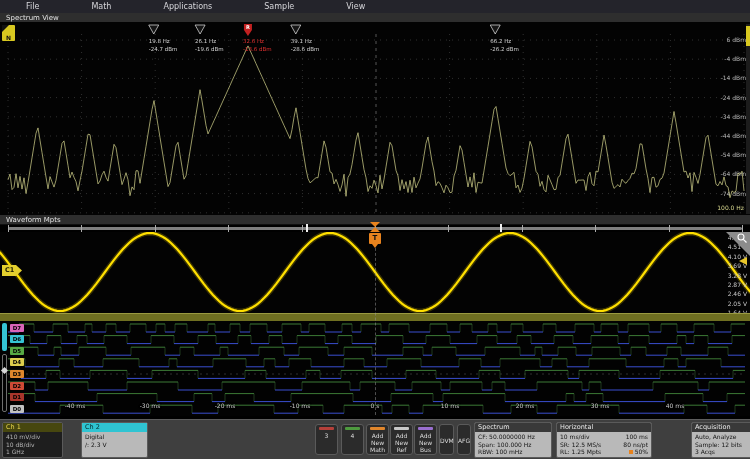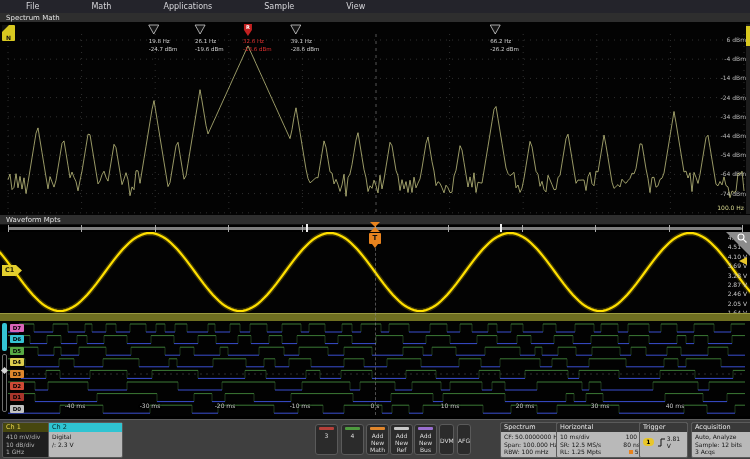--- a/index.html
+++ b/index.html
@@ -77,21 +77,21 @@
 
   <div id="menubar">
       <div class="menu-item">File</div>
       <div class="menu-item">Math</div>
       <div class="menu-item">Applications</div>
       <div class="menu-item">Sample</div>
       <div class="menu-item">View</div>
     </div>
 
   <div class="panel-hdr" style="top:13px"></div>
-  <div class="panel-title" style="top:14px">Spectrum Math</div>
+  <div class="panel-title" style="top:14px">Spectrum View</div>
   <svg id="spectrum-svg" width="750" height="193">
       <line x1="8" y1="12" x2="8" y2="191" stroke="#303030" stroke-dasharray="1 5"></line>
       <line x1="81.6" y1="12" x2="81.6" y2="191" stroke="#303030" stroke-dasharray="1 5"></line>
       <line x1="155.2" y1="12" x2="155.2" y2="191" stroke="#303030" stroke-dasharray="1 5"></line>
       <line x1="228.79999999999998" y1="12" x2="228.79999999999998" y2="191" stroke="#303030" stroke-dasharray="1 5"></line>
       <line x1="302.4" y1="12" x2="302.4" y2="191" stroke="#303030" stroke-dasharray="1 5"></line>
       <line x1="376" y1="12" x2="376" y2="191" stroke="#565656" stroke-dasharray="3 4"></line>
       <line x1="449.59999999999997" y1="12" x2="449.59999999999997" y2="191" stroke="#303030" stroke-dasharray="1 5"></line>
       <line x1="523.1999999999999" y1="12" x2="523.1999999999999" y2="191" stroke="#303030" stroke-dasharray="1 5"></line>
       <line x1="596.8" y1="12" x2="596.8" y2="191" stroke="#303030" stroke-dasharray="1 5"></line>
@@ -232,37 +232,37 @@
 
   <div id="bottom-bar">
     <div class="badge" id="ch1-badge" style="left:2px;width:61px">
       <div class="hdr">Ch 1</div>
       <div class="bd" id="ch1-lines">
           <div>410 mV/div</div>
           <div>10 dB/div</div>
           <div>1 GHz</div>
         </div>
     </div>
-    <div class="badge" id="ch2-badge" style="left:48px;width:75px">
+    <div class="badge" id="ch2-badge" style="left:81px;width:67px">
       <div class="hdr">Ch 2</div>
       <div class="bd" id="ch2-lines">
           <div>Digital</div>
           <div>∕: 2.3 V</div>
         </div>
     </div>
     <div id="btns">
         <div class="btn" style="left: 315px; width: 23px; height: 31px;"><span class="stripe" style="background: rgb(181, 64, 58);"></span><span>3</span></div>
         <div class="btn" style="left: 341px; width: 23px; height: 31px;"><span class="stripe" style="background: rgb(78, 154, 63);"></span><span>4</span></div>
         <div class="btn" style="left: 366px; width: 23px; height: 31px;"><span class="stripe" style="background: rgb(224, 134, 44);"></span><span>Add New Math</span></div>
         <div class="btn" style="left: 390px; width: 23px; height: 31px;"><span class="stripe" style="background: rgb(200, 200, 200);"></span><span>Add New Ref</span></div>
         <div class="btn" style="left: 414px; width: 23px; height: 31px;"><span class="stripe" style="background: rgb(154, 111, 208);"></span><span>Add New Bus</span></div>
         <div class="btn" style="left: 439px; width: 15px; height: 31px; padding-top: 12px;"><span>DVM</span></div>
         <div class="btn" style="left: 457px; width: 14px; height: 31px; padding-top: 12px;"><span>AFG</span></div>
       </div>
-    <div class="badge" style="left:500px;width:78px">
+    <div class="badge" style="left:474px;width:78px">
       <div class="hdr">Spectrum</div>
       <div class="bd" id="specb-lines">
           <div>CF: 50.0000000 Hz</div>
           <div>Span: 100.000 Hz</div>
           <div>RBW: 100 mHz</div>
         </div>
     </div>
     <div class="badge" style="left:556px;width:96px">
       <div class="hdr">Horizontal</div>
       <div class="bd" id="horiz-lines">
@@ -273,30 +273,20 @@
           <div class="hrow">
             <span>SR: 12.5 MS/s</span>
             <span>80 ns/pt</span>
           </div>
           <div class="hrow">
             <span>RL: 1.25 Mpts</span>
             <span><i class="sq"></i>50%</span>
           </div>
         </div>
     </div>
-    <div class="badge" style="left:639px;width:49px">
-      <div class="hdr">Trigger</div>
-      <div class="trigbody">
-        <span class="trig-pill">1</span>
-        <svg width="9" height="9">
-          <polyline points="1,8 4,8 4,1 8,1" fill="none" stroke="#141414" stroke-width="1"></polyline>
-        </svg>
-        <span style="font-size:6px;color:#141414;margin-left:2px">3.81 V</span>
-      </div>
-    </div>
     <div class="badge" style="left:691px;width:70px">
       <div class="hdr">Acquisition</div>
       <div class="bd" id="acq-lines">
           <div>Auto,  Analyze</div>
           <div>Sample: 12 bits</div>
           <div>3 Acqs</div>
         </div>
     </div>
   </div>
 </div>

